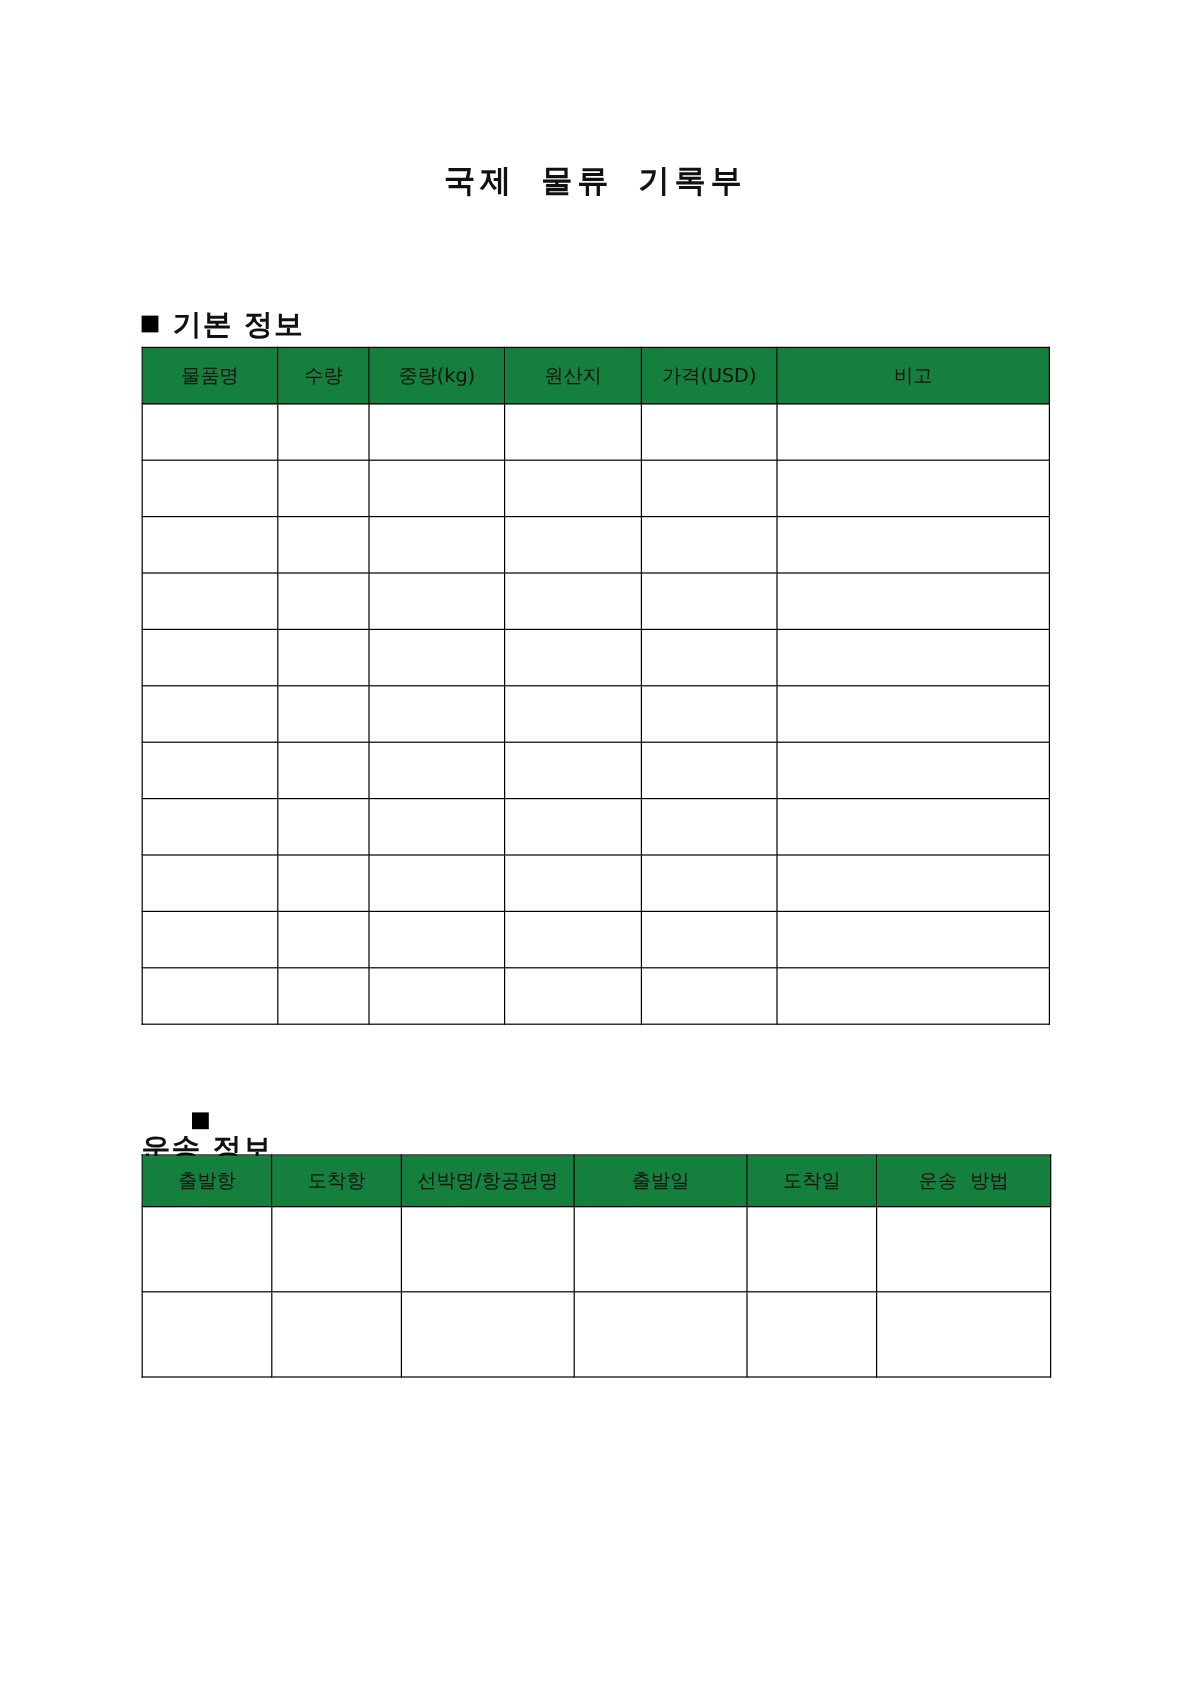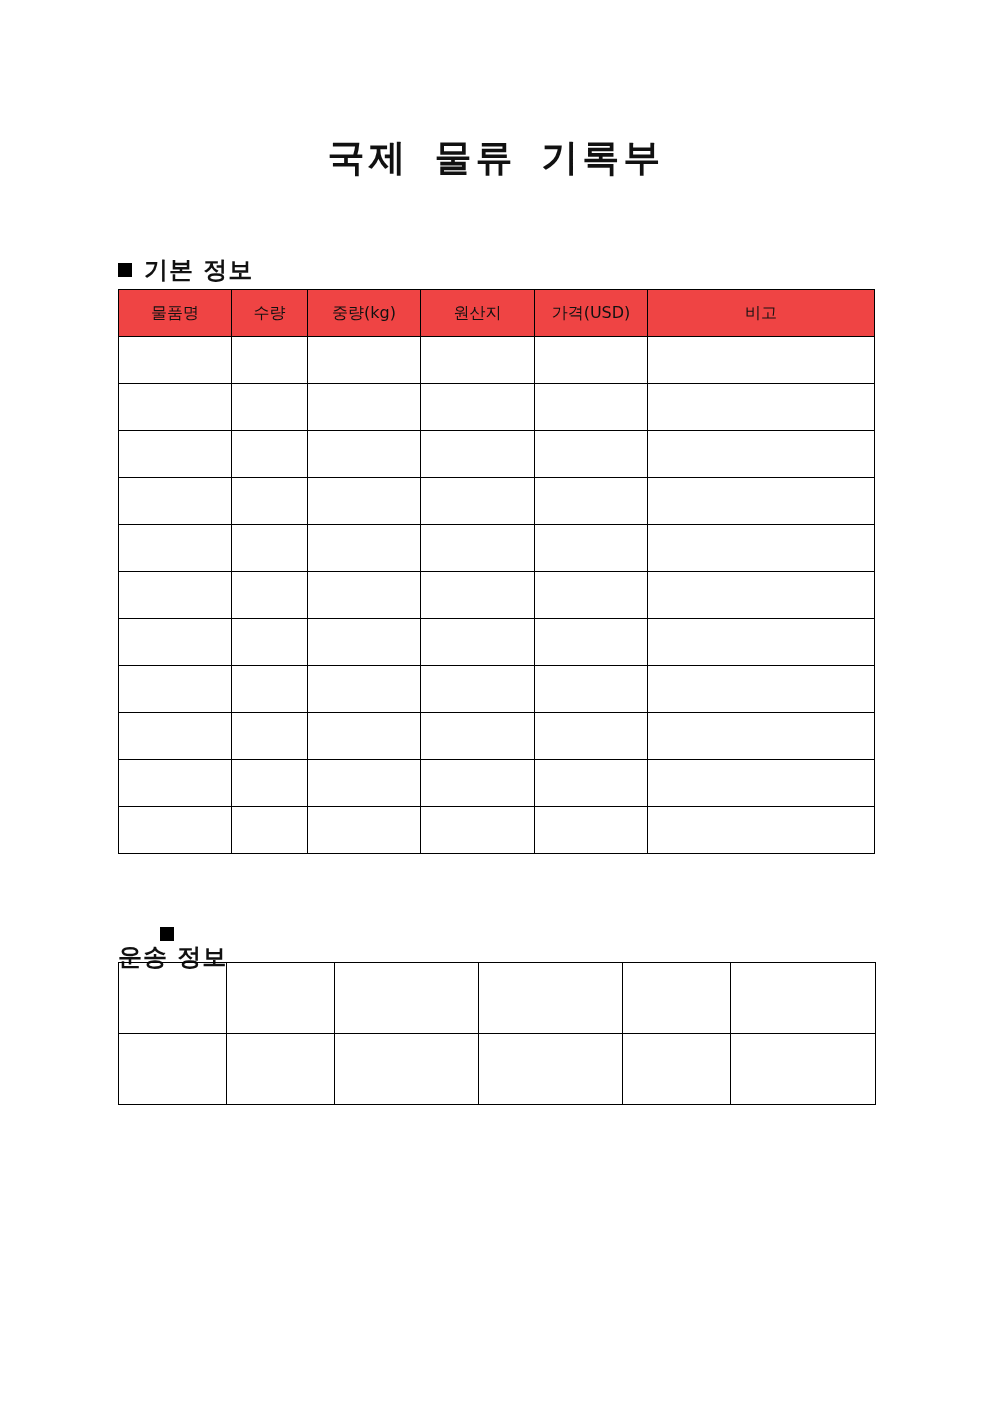--- a/index.html
+++ b/index.html
@@ -1,22 +1,22 @@
 <!DOCTYPE html>
 <html><head>
   <meta charset="utf-8">
   <style>
     html, body { margin: 0; padding: 0; background: #ffffff; }
     body { width: 992px; height: 1403px; position: relative; font-family: "DejaVu Sans", sans-serif; color: #111; overflow: hidden; }
-    .title { position: absolute; top: 133px; left: 0; width: 992px; text-align: center; font-size: 37px; font-weight: bold; letter-spacing: 4px; word-spacing: 8px; }
+    .title { position: absolute; top: 133px; left: 0; width: 992px; text-align: center; font-size: 26px; font-weight: bold; letter-spacing: 4px; word-spacing: 8px; }
     .section-heading { position: absolute; left: 118px; font-size: 24px; font-weight: bold; display: flex; align-items: center; letter-spacing: 1px; }
     .section-heading .sq { display: inline-block; width: 14px; height: 14px; background: #000; margin-right: 12px; }
     table { position: absolute; left: 118px; border-collapse: collapse; table-layout: fixed; }
     td, th { border: 1.5px solid #000; padding: 0; text-align: center; vertical-align: middle; font-weight: normal; font-size: 16px; }
-    th { background: #ef4444; }
+    th { background: #15803d; }
     #t1 { top: 289px; width: 757px; }
     #t1 th { height: 46px; }
     #t1 td { height: 46px; }
     #t2 { top: 962px; width: 757px; }
     #t2 .hrow th { height: 42px; }
     #t2 .drow td { height: 70px; }
     #t2 .hrow2 th { height: 56px; line-height: 26px; }
     .word-space { word-spacing: 6px; }
   </style>
 </head>
@@ -148,20 +148,28 @@
 <table id="t2">
   <colgroup>
     <col style="width:108px">
       <col style="width:108px">
       <col style="width:144px">
       <col style="width:144px">
       <col style="width:108px">
       <col style="width:145px">
   </colgroup>
   <tbody>
+      <tr class="hrow">
+    <th>출발항</th>
+    <th>도착항</th>
+    <th>선박명/항공편명</th>
+    <th>출발일</th>
+    <th>도착일</th>
+    <th class="word-space">운송 방법</th>
+  </tr>
   <tr class="drow">
     <td></td>
     <td></td>
     <td></td>
     <td></td>
     <td></td>
     <td></td>
   </tr>
   <tr class="drow">
     <td></td>

